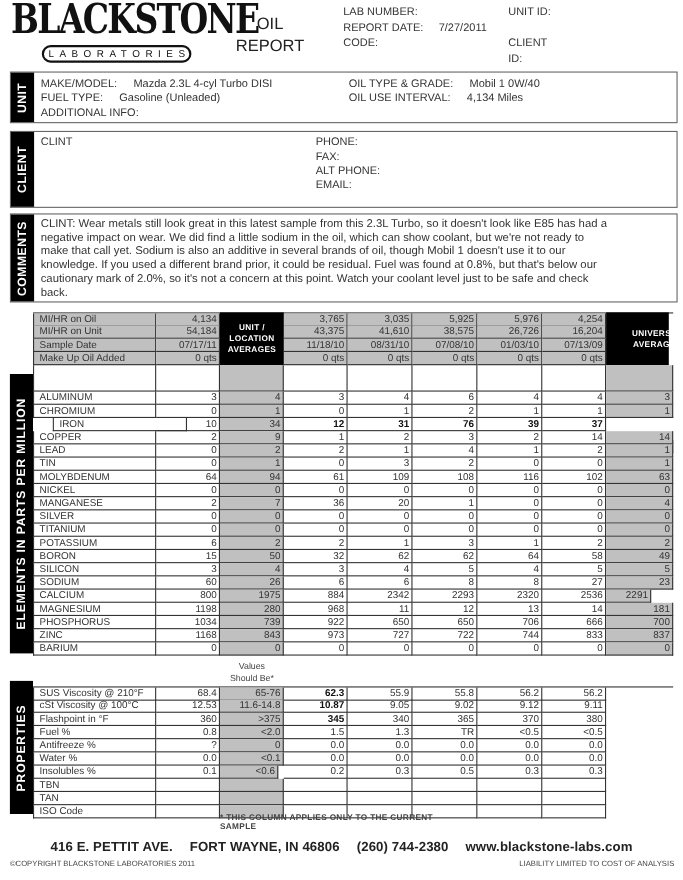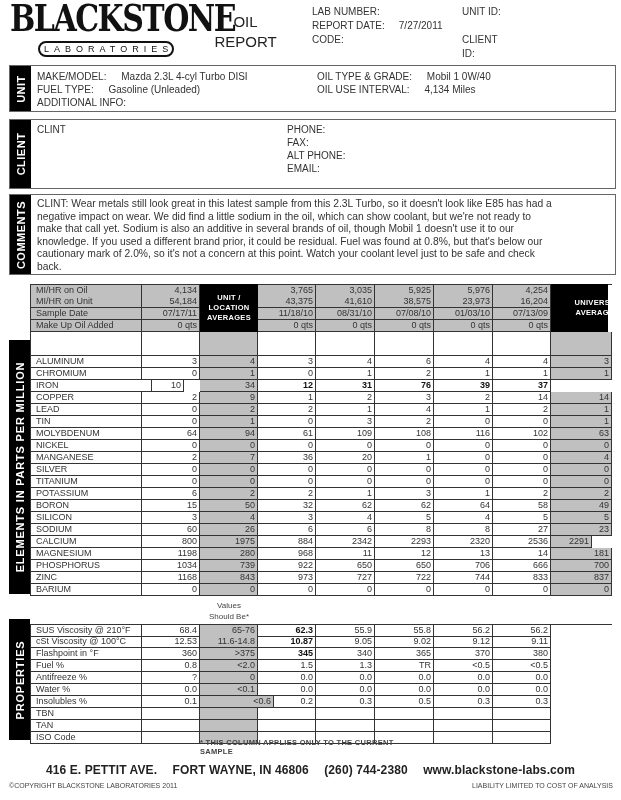--- a/index.html
+++ b/index.html
@@ -117,21 +117,21 @@
       <div class="cell gray" style="left: 345px; width: 59px;">5,925</div>
       <div class="cell gray" style="left: 404px; width: 59px;">5,976</div>
       <div class="cell gray" style="left: 463px; width: 58px;">4,254</div>
     </div>
     <div class="row" style="top: 12px; width: 582px;">
       <div class="cell lbl gray" style="left: 0px; width: 112px;">MI/HR on Unit</div>
       <div class="cell gray" style="left: 112px; width: 58px;">54,184</div>
       <div class="cell gray" style="left: 228px; width: 58px;">43,375</div>
       <div class="cell gray" style="left: 286px; width: 59px;">41,610</div>
       <div class="cell gray" style="left: 345px; width: 59px;">38,575</div>
-      <div class="cell gray" style="left: 404px; width: 59px;">23,973</div>
+      <div class="cell gray" style="left: 404px; width: 59px;">26,726</div>
       <div class="cell gray" style="left: 463px; width: 58px;">16,204</div>
     </div>
     <div class="row" style="top: 24px; width: 582px;">
       <div class="cell lbl gray" style="left: 0px; width: 112px;">Sample Date</div>
       <div class="cell gray" style="left: 112px; width: 58px;">07/17/11</div>
       <div class="cell gray" style="left: 228px; width: 58px;">11/18/10</div>
       <div class="cell gray" style="left: 286px; width: 59px;">08/31/10</div>
       <div class="cell gray" style="left: 345px; width: 59px;">07/08/10</div>
       <div class="cell gray" style="left: 404px; width: 59px;">01/03/10</div>
       <div class="cell gray" style="left: 463px; width: 58px;">07/13/09</div>
@@ -174,22 +174,22 @@
       <div class="cell " style="left: 112px; width: 58px;">0</div>
       <div class="cell gray" style="left: 170px; width: 58px;">1</div>
       <div class="cell " style="left: 228px; width: 58px;">0</div>
       <div class="cell " style="left: 286px; width: 59px;">1</div>
       <div class="cell " style="left: 345px; width: 59px;">2</div>
       <div class="cell " style="left: 404px; width: 59px;">1</div>
       <div class="cell " style="left: 463px; width: 58px;">1</div>
       <div class="cell gray" style="left: 521px; width: 61px;">1</div>
     </div>
     <div class="row" style="top: 96px; width: 582px;">
-      <div class="cell lbl" style="left: 0px; width: 122px;">IRON</div>
-      <div class="cell " style="left: 96px; width: 58px;">10</div>
+      <div class="cell lbl" style="left: 18px; width: 122px;">IRON</div>
+      <div class="cell " style="left: 112px; width: 58px;">10</div>
       <div class="cell gray" style="left: 170px; width: 58px;">34</div>
       <div class="cell bold" style="left: 228px; width: 58px;">12</div>
       <div class="cell bold" style="left: 286px; width: 59px;">31</div>
       <div class="cell bold" style="left: 345px; width: 59px;">76</div>
       <div class="cell bold" style="left: 404px; width: 59px;">39</div>
       <div class="cell bold" style="left: 463px; width: 58px;">37</div>
       <div class="cell gray" style="left: 521px; width: 61px; margin-top: 20px;">17</div>
     </div>
     <div class="row" style="top: 108px; width: 582px;">
       <div class="cell lbl" style="left: 0px; width: 112px;">COPPER</div>
@@ -438,21 +438,21 @@
       <div class="cell gray" style="left: 170px; width: 58px;">&lt;0.1</div>
       <div class="cell " style="left: 228px; width: 58px;">0.0</div>
       <div class="cell " style="left: 286px; width: 59px;">0.0</div>
       <div class="cell " style="left: 345px; width: 59px;">0.0</div>
       <div class="cell " style="left: 404px; width: 59px;">0.0</div>
       <div class="cell " style="left: 463px; width: 58px;">0.0</div>
     </div>
     <div class="row" style="top: 412px; width: 582px;">
       <div class="cell lbl" style="left: 0px; width: 112px;">Insolubles %</div>
       <div class="cell " style="left: 112px; width: 58px;">0.1</div>
-      <div class="cell gray" style="left: 170px; width: 74px;">&lt;0.6</div>
+      <div class="cell gray" style="left: 170px; width: 53px;">&lt;0.6</div>
       <div class="cell " style="left: 228px; width: 58px;">0.2</div>
       <div class="cell " style="left: 286px; width: 59px;">0.3</div>
       <div class="cell " style="left: 345px; width: 59px;">0.5</div>
       <div class="cell " style="left: 404px; width: 59px;">0.3</div>
       <div class="cell " style="left: 463px; width: 58px;">0.3</div>
     </div>
     <div class="row" style="top: 424px; width: 582px;">
       <div class="cell lbl" style="left: 0px; width: 112px;">TBN</div>
       <div class="cell " style="left: 112px; width: 58px;"></div>
       <div class="cell gray" style="left: 170px; width: 58px;"></div>

